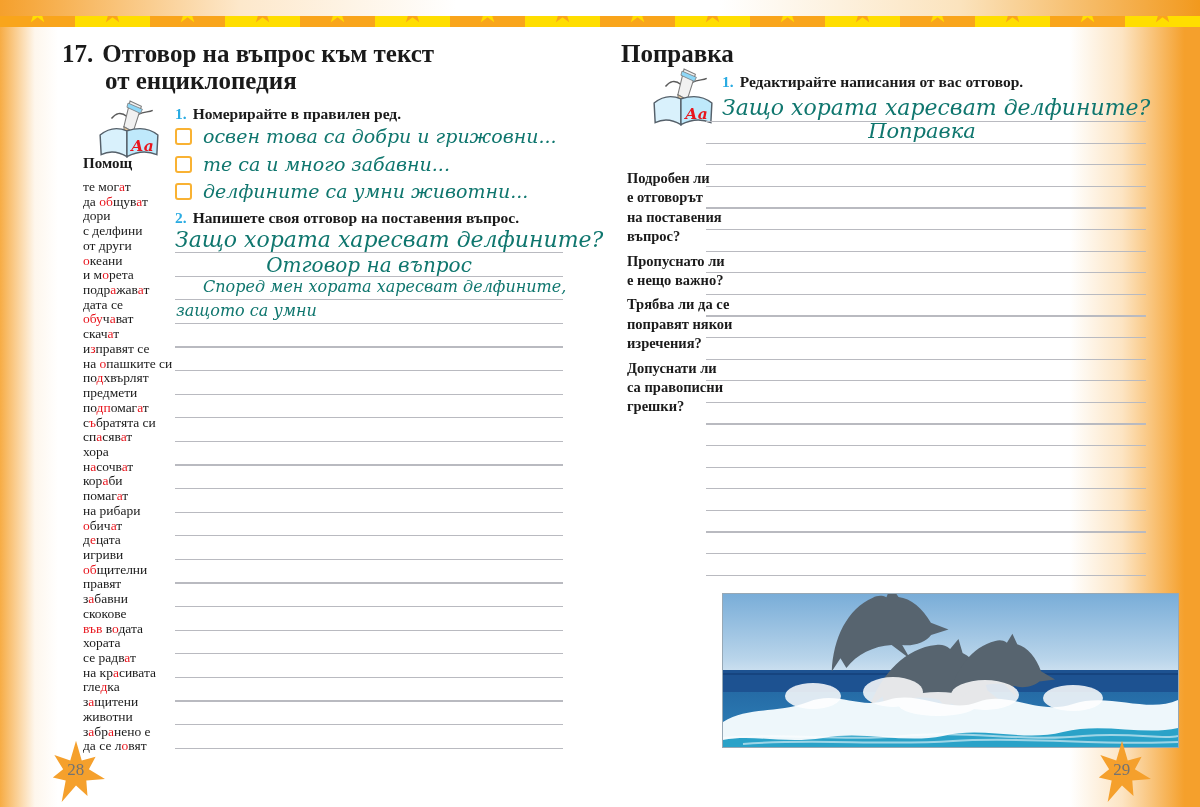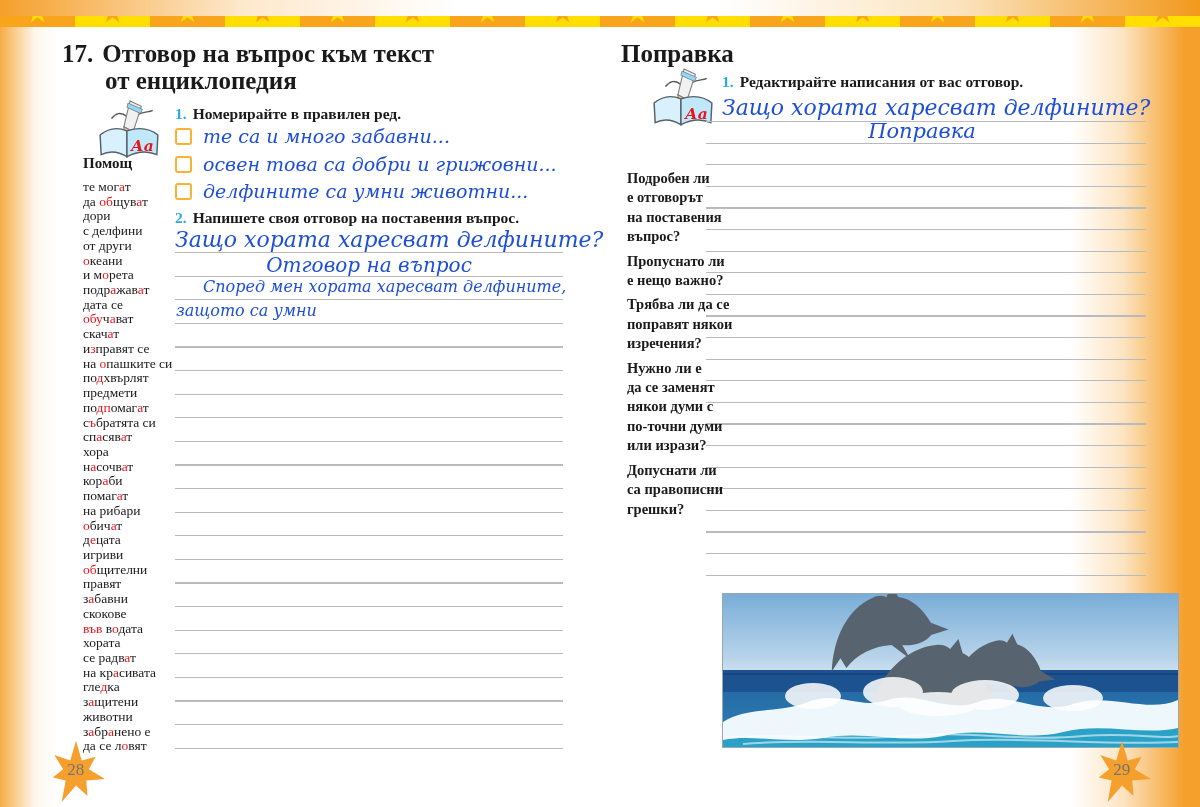--- a/index.html
+++ b/index.html
@@ -39,21 +39,21 @@
   .q-num{color:#29abe2;margin-right:6px}
   #task1L{left:175px;top:105px}
   #task2L{left:175px;top:209px}
   #task1R{left:722px;top:73px}
 
   .order-list{position:absolute;left:175px;top:124px}
   .order-row{display:flex;align-items:flex-start;height:27.5px}
   .checkbox{width:17px;height:17px;border:2px solid #f9b233;border-radius:3px;background:#fff;margin-top:4px;flex:none}
   .order-text{margin-left:11px;font-size:19px;line-height:25px;white-space:nowrap}
 
-  .hand{font-family:"DejaVu Serif",serif;font-style:italic;color:#1d4ed8}
+  .hand{font-family:"DejaVu Serif",serif;font-style:italic;color:#0f766e}
 
   .ruled{position:absolute;
     background:repeating-linear-gradient(to bottom,#b9bac0 0,#b9bac0 1.2px,transparent 1.2px,transparent var(--step))}
   #ruledL{left:175px;top:252px;width:388px;height:500px;--step:23.6px}
   #ruledR{left:706px;top:121px;width:440px;height:468px;--step:21.6px}
 
   .hwline{position:absolute;white-space:nowrap}
   #hwQL{left:175px;top:227px;width:388px;text-align:center;font-size:22px}
   #hwSL{left:175px;top:253px;width:388px;text-align:center;font-size:20px}
   #hwA1L{left:203px;top:277px;font-size:16px}
@@ -195,25 +195,25 @@
     </div>
 </div>
 
 <div class="task" id="task1L">
   <span class="q-num">1.</span><span>Номерирайте в правилен ред.</span>
 </div>
 
 <div class="order-list">
     <div class="order-row">
       <span class="checkbox"></span>
-      <span class="order-text hand">те са и много забавни...</span>
+      <span class="order-text hand">освен това са добри и грижовни...</span>
     </div>
     <div class="order-row">
       <span class="checkbox"></span>
-      <span class="order-text hand">освен това са добри и грижовни...</span>
+      <span class="order-text hand">те са и много забавни...</span>
     </div>
     <div class="order-row">
       <span class="checkbox"></span>
       <span class="order-text hand">делфините са умни животни...</span>
     </div>
   </div>
 
 <div class="task" id="task2L">
   <span class="q-num">2.</span><span>Напишете своя отговор на поставения въпрос.</span>
 </div>
@@ -253,27 +253,20 @@
       <div class="q-line">въпрос?</div>
     </div>
     <div class="q-block">
       <div class="q-line">Пропуснато ли</div>
       <div class="q-line">е нещо важно?</div>
     </div>
     <div class="q-block">
       <div class="q-line">Трябва ли да се</div>
       <div class="q-line">поправят някои</div>
       <div class="q-line">изречения?</div>
-    </div>
-    <div class="q-block">
-      <div class="q-line">Нужно ли е</div>
-      <div class="q-line">да се заменят</div>
-      <div class="q-line">някои думи с</div>
-      <div class="q-line">по-точни думи</div>
-      <div class="q-line">или изрази?</div>
     </div>
     <div class="q-block">
       <div class="q-line">Допуснати ли</div>
       <div class="q-line">са правописни</div>
       <div class="q-line">грешки?</div>
     </div>
   </div>
 
 <div class="photo">
 <svg width="455" height="153" viewBox="0 0 455 153">

